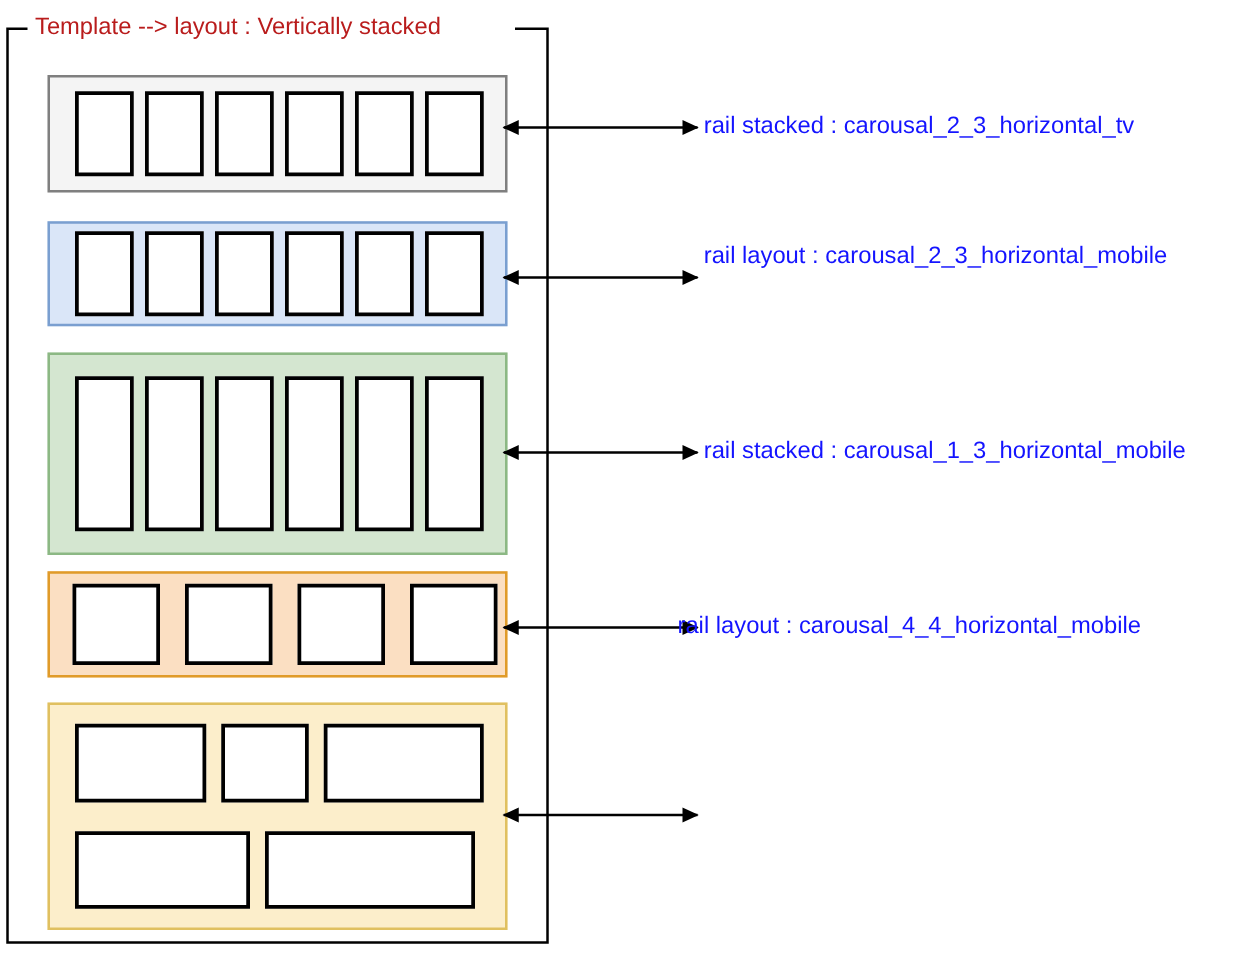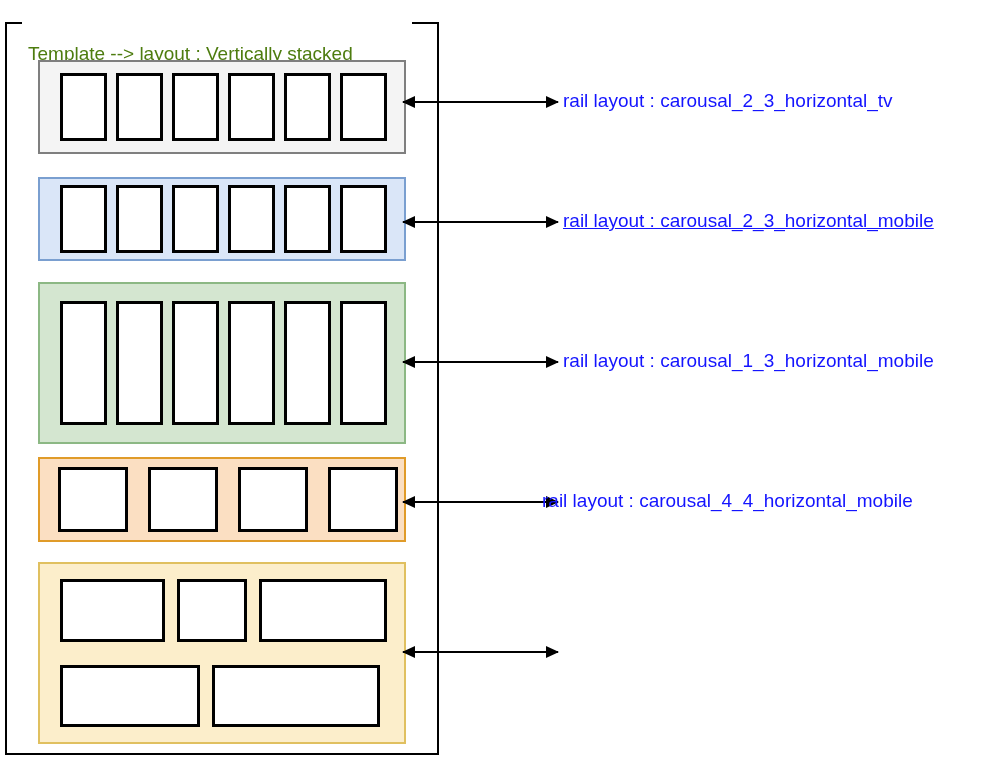--- a/index.html
+++ b/index.html
@@ -37,26 +37,25 @@
     left: 22px;
     top: 14px;
     width: 390px;
     height: 16px;
     background: #ffffff;
   }
   .frame-legend {
     position: absolute;
     left: 28px;
     top: 11px;
-    color: #4d7c0f;
+    color: #b91c1c;
     font-size: 19px;
     line-height: 22px;
     white-space: nowrap;
     font-family: "Liberation Sans", sans-serif;
-    margin-top: 32px;
   }
 
   
   .rail {
     position: absolute;
     box-sizing: border-box;
     border-style: solid;
     border-width: 2px;
   }
   .rail-inner {
@@ -133,47 +132,47 @@
     <div class="rail-inner" style="padding-left:20px;">
       <div class="card" style="width:47px;height:68px;margin-right:9px;"></div>
       <div class="card" style="width:47px;height:68px;margin-right:9px;"></div>
       <div class="card" style="width:47px;height:68px;margin-right:9px;"></div>
       <div class="card" style="width:47px;height:68px;margin-right:9px;"></div>
       <div class="card" style="width:47px;height:68px;margin-right:9px;"></div>
       <div class="card" style="width:47px;height:68px;"></div>
     </div>
   </div>
   <div class="arrow" style="left:403px; top:101px; width:155px;"></div>
-  <div class="rail-label" style="left:563px; top:90px;">rail layout :  carousal_2_3_horizontal_tv</div>
+  <div class="rail-label" style="left:563px; top:90px;">rail stacked :  carousal_2_3_horizontal_tv</div>
 
   <div class="rail" style="left:38px; top:177px; width:368px; height:84px; background:#dae6f8; border-color:#7a9fd0;">
     <div class="rail-inner" style="padding-left:20px;">
       <div class="card" style="width:47px;height:68px;margin-right:9px;"></div>
       <div class="card" style="width:47px;height:68px;margin-right:9px;"></div>
       <div class="card" style="width:47px;height:68px;margin-right:9px;"></div>
       <div class="card" style="width:47px;height:68px;margin-right:9px;"></div>
       <div class="card" style="width:47px;height:68px;margin-right:9px;"></div>
       <div class="card" style="width:47px;height:68px;"></div>
     </div>
   </div>
   <div class="arrow" style="left:403px; top:221px; width:155px;"></div>
-  <div class="rail-label" style="left:563px; top:210px;text-decoration:underline;">rail layout :  carousal_2_3_horizontal_mobile</div>
+  <div class="rail-label" style="left:563px; top:194px;">rail layout :  carousal_2_3_horizontal_mobile</div>
 
   <div class="rail" style="left:38px; top:282px; width:368px; height:162px; background:#d4e6d0; border-color:#8cb884;">
     <div class="rail-inner" style="padding-left:20px;">
       <div class="card" style="width:47px;height:124px;margin-right:9px;"></div>
       <div class="card" style="width:47px;height:124px;margin-right:9px;"></div>
       <div class="card" style="width:47px;height:124px;margin-right:9px;"></div>
       <div class="card" style="width:47px;height:124px;margin-right:9px;"></div>
       <div class="card" style="width:47px;height:124px;margin-right:9px;"></div>
       <div class="card" style="width:47px;height:124px;"></div>
     </div>
   </div>
   <div class="arrow" style="left:403px; top:361px; width:155px;"></div>
-  <div class="rail-label" style="left:563px; top:350px;">rail layout :  carousal_1_3_horizontal_mobile</div>
+  <div class="rail-label" style="left:563px; top:350px;">rail stacked :  carousal_1_3_horizontal_mobile</div>
 
   <div class="rail" style="left:38px; top:457px; width:368px; height:85px; background:#fbdfc2; border-color:#e09b29;">
     <div class="rail-inner" style="padding-left:18px;">
       <div class="card" style="width:70px;height:65px;margin-right:20px;"></div>
       <div class="card" style="width:70px;height:65px;margin-right:20px;"></div>
       <div class="card" style="width:70px;height:65px;margin-right:20px;"></div>
       <div class="card" style="width:70px;height:65px;"></div>
     </div>
   </div>
   <div class="arrow" style="left:403px; top:501px; width:155px;"></div>

